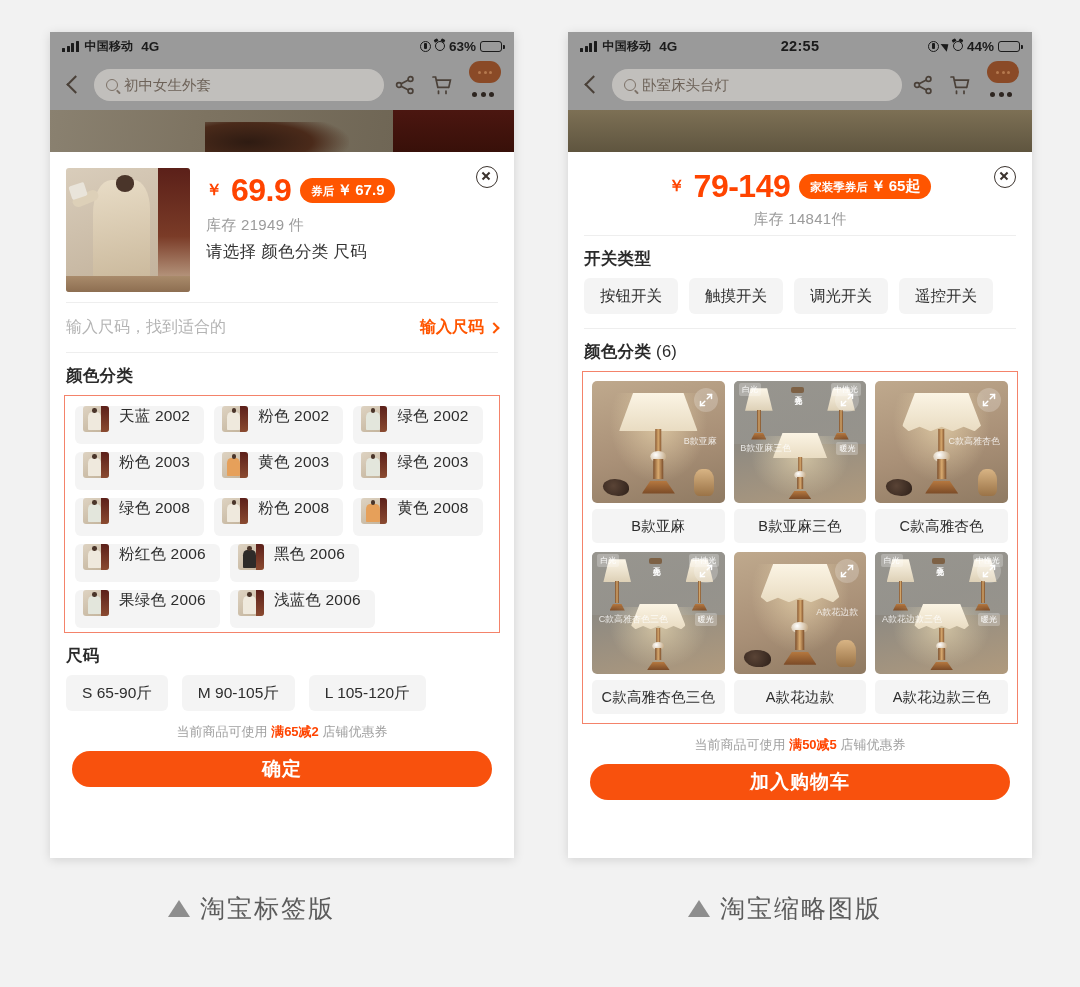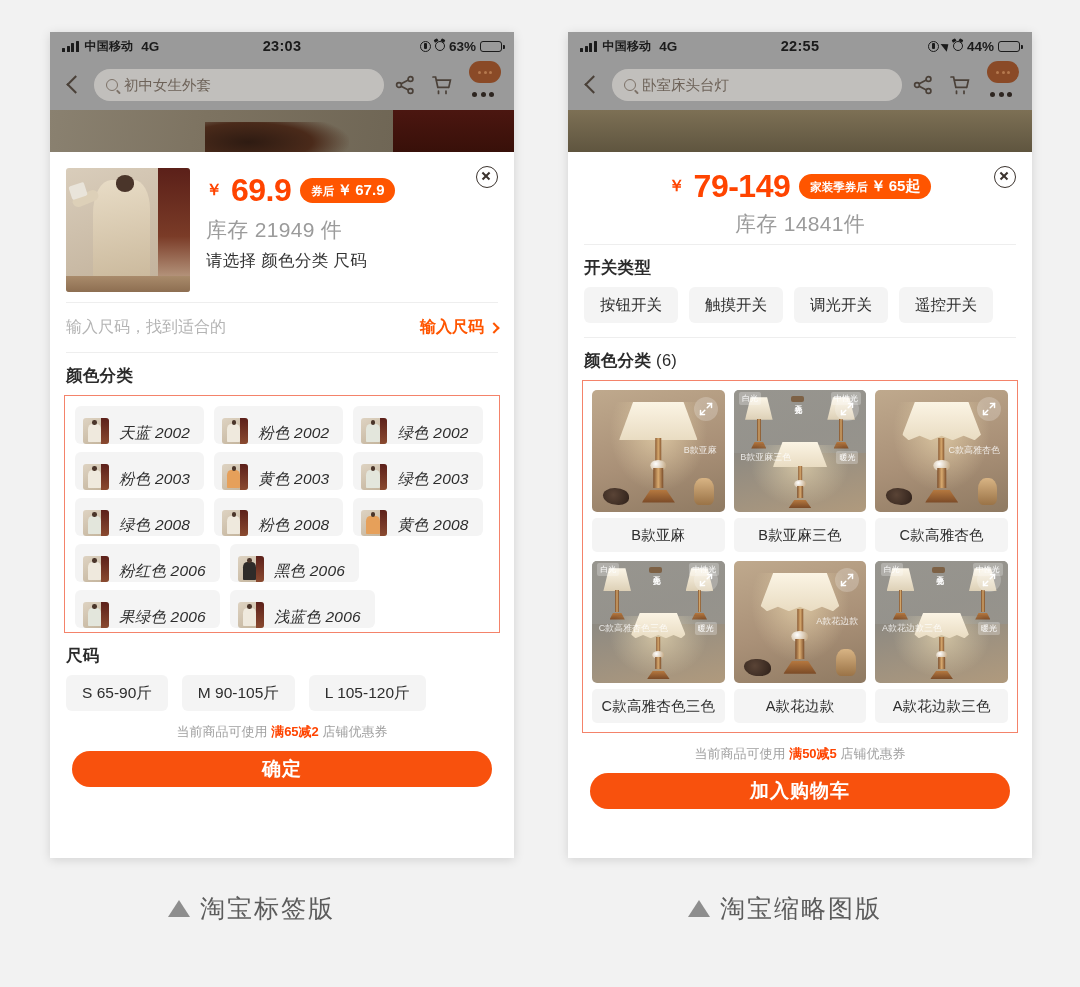--- a/index.html
+++ b/index.html
@@ -129,41 +129,41 @@
   .price-col { padding-top: 6px; flex: 1; min-width: 0;}
   .price-row { display: flex; align-items: center; gap: 9px; }
   .cur { color: #ff4400; font-size: 16px; font-weight: bold; align-self: flex-end; margin-bottom: 5px;}
   .price-main { color: #ff4400; font-size: 32px; font-weight: bold; letter-spacing: -.5px; line-height: 1; }
   .coupon-pill {
     background: #ff5500; color: #fff; border-radius: 13px;
     padding: 3px 11px; font-size: 15px; font-weight: bold;
     display: flex; align-items: baseline; gap: 3px; white-space: nowrap;
   }
   .coupon-pill .cp-sm { font-size: 11.5px; }
-  .stock { color: #9b9b9b; font-size: 21px; margin-top: 10px; letter-spacing: .3px;}
+  .stock { color: #9b9b9b; font-size: 15px; margin-top: 10px; letter-spacing: .3px;}
   .choose { color: #333; font-size: 16.5px; margin-top: 6px; font-weight: 500; letter-spacing: .3px;}
 
   
   .divider { height: 1px; background: #eeeeee; margin: 0 16px; }
   .finder { display: flex; align-items: center; padding: 14px 16px; }
   .finder-l { color: #b4b4b4; font-size: 16px; }
   .finder-r { margin-left: auto; display: flex; align-items: center; gap: 6px; color: #ff5500; font-size: 16px; font-weight: bold;}
   .chev { width: 8px; height: 8px; border-right: 2.2px solid #ff5500; border-top: 2.2px solid #ff5500; transform: rotate(45deg); }
 
   
   .sec-title { font-size: 16.5px; color: #2b2b2b; font-weight: bold; padding: 12px 16px 8px 16px; letter-spacing: .3px;}
   .sec-title .cnt { font-weight: normal; }
 
   .redbox { border: 1px solid #f4836a; margin: 0 14px; padding: 10px 10px 4px 10px; }
 
   .tag-grid { display: flex; flex-wrap: wrap; gap: 8px 10px; }
   .tag {
     background: #f4f4f4; border-radius: 6px; height: 38px;
-    display: flex; align-items: flex-end; gap: 10px; padding: 0 14px 0 8px;
-    font-size: 15.5px; color: #2d2d2d; letter-spacing: .2px; font-style: italic;
+    display: flex; align-items: flex-start; gap: 10px; padding: 0 14px 0 8px;
+    font-size: 15.5px; color: #2d2d2d; letter-spacing: .2px;
   }
   .tg-thumb { width: 26px; height: 26px; border-radius: 3px; flex: none; overflow: hidden; position: relative;
               background: linear-gradient(150deg,#ded3c2,#c2b29a); }
   .tg-thumb .b1{position:absolute;right:0;top:0;width:30%;height:100%;background:linear-gradient(180deg,#5c201a,#8a4a30)}
   .tg-thumb .b2{position:absolute;left:18%;top:22%;width:52%;height:72%;background:#efe9dd;border-radius:28% 28% 6% 6%}
   .tg-thumb .b3{position:absolute;left:36%;top:8%;width:18%;height:18%;background:#4a352a;border-radius:50%}
   .tg-thumb.dark .b2{background:#2e2b29}
   .tg-thumb.warm .b2{background:#e6a05a}
   .tg-thumb.grn .b2{background:#e3e6dc}
 
@@ -266,21 +266,20 @@
       <div class="sb-left">
         <span class="sig">
             <i></i>
             <i></i>
             <i></i>
             <i></i>
           </span>
         <span class="sb-carrier">中国移动</span>
         <span class="sb-net">4G</span>
       </div>
-      <div class="sb-time">23:03</div>
       <div class="sb-right">
         <span class="ic-circ"></span>
         <span class="ic-alarm"></span>
         <span>63%</span>
         <span class="bat"><span class="bat-fill" style="width:63%"></span></span>
       </div>
     </div>
 
     <div class="navbar">
       <div class="nav-back"></div>

